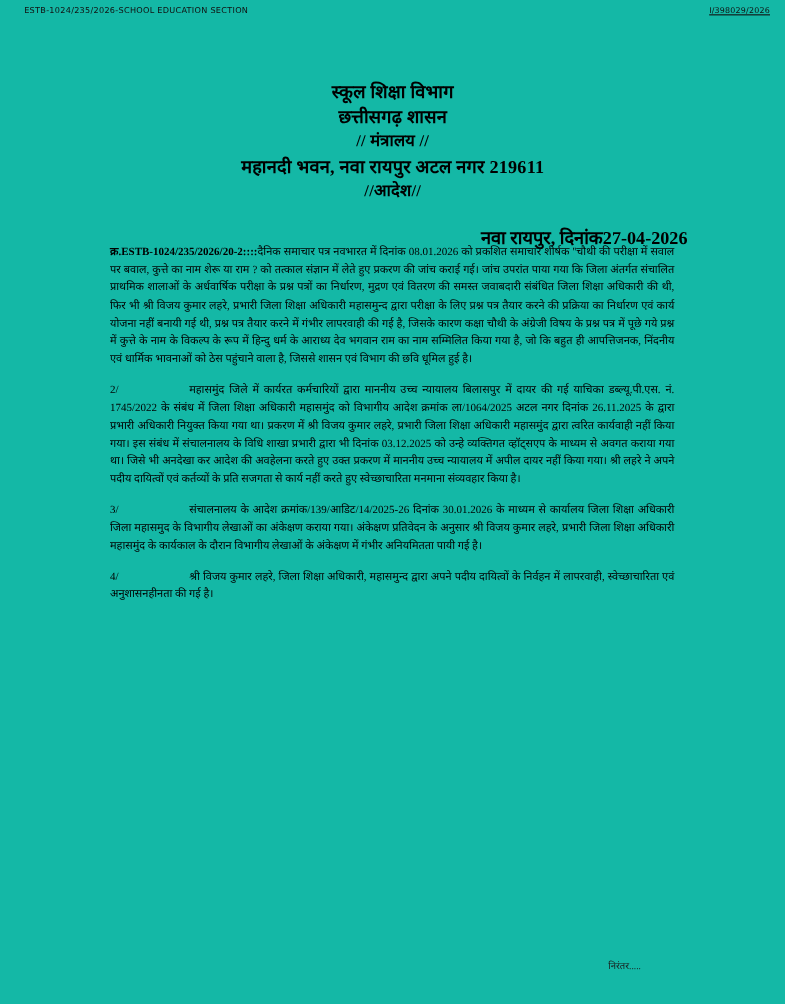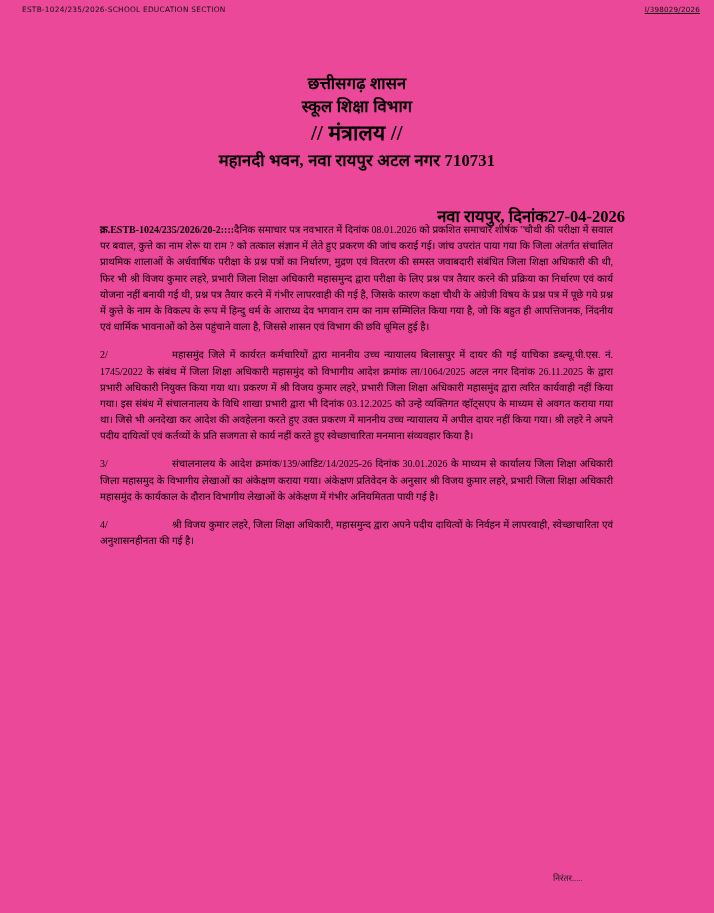--- a/index.html
+++ b/index.html
@@ -14,21 +14,21 @@
     font-family: "Liberation Serif", "DejaVu Serif", serif;
     color: #000000;
     overflow: hidden;
   }
 
   .page {
     position: absolute;
     inset: 0;
     width: 714px;
     height: 913px;
-    background: #ec4899;
+    background: #14b8a6;
   }
 
   
   .running-header {
     position: absolute;
     top: 5px;
     left: 22px;
     right: 14px;
     height: 14px;
     display: flex;
@@ -55,21 +55,21 @@
     text-align: center;
     line-height: 1.42;
   }
   .lh-line {
     font-weight: bold;
     font-size: 16.5px;
     letter-spacing: 0.2px;
   }
   .lh-line.l1 { font-size: 16.5px; }
   .lh-line.l2 { font-size: 16.5px; }
-  .lh-line.l3 { font-size: 21px; }
+  .lh-line.l3 { font-size: 15px; }
   .lh-line.l4 { font-size: 16.5px; }
   .lh-line.l5 { font-size: 15px; }
 
   
   .placedate {
     position: absolute;
     top: 204px;
     left: 88px;
     width: 537px;
     text-align: right;
@@ -114,24 +114,25 @@
 <body>
 
 <div class="page">
 
   <div class="running-header">
     <span class="left">ESTB-1024/235/2026-SCHOOL EDUCATION SECTION</span>
     <span class="right">I/398029/2026</span>
   </div>
 
   <div class="letterhead">
+    <div class="lh-line l2">स्कूल शिक्षा विभाग</div>
     <div class="lh-line l1">छत्तीसगढ़ शासन</div>
-    <div class="lh-line l2">स्कूल शिक्षा विभाग</div>
     <div class="lh-line l3">// मंत्रालय //</div>
-    <div class="lh-line l4">महानदी भवन, नवा रायपुर अटल नगर 710731</div>
+    <div class="lh-line l4">महानदी भवन, नवा रायपुर अटल नगर 219611</div>
+    <div class="lh-line l5">//आदेश//</div>
   </div>
 
   <div class="placedate">नवा रायपुर, दिनांक27-04-2026</div>
 
   <div class="body-block">
 
     <p class="para">
       <span class="lead-bold">क्र.ESTB-1024/235/2026/20-2::::</span><span>दैनिक समाचार पत्र नवभारत में दिनांक 08.01.2026 को प्रकशित समाचार शीर्षक ''चौथी की परीक्षा में सवाल पर बवाल, कुत्ते का नाम शेरू या राम ? को तत्काल संज्ञान में लेते हुए प्रकरण की जांच कराई गई। जांच उपरांत पाया गया कि जिला अंतर्गत संचालित प्राथमिक शालाओं के अर्धवार्षिक परीक्षा के प्रश्न पत्रों का निर्धारण, मुद्रण एवं वितरण की समस्त जवाबदारी संबंधित जिला शिक्षा अधिकारी की थी, फिर भी श्री विजय कुमार लहरे, प्रभारी जिला शिक्षा अधिकारी महासमुन्द द्वारा परीक्षा के लिए प्रश्न पत्र तैयार करने की प्रक्रिया का निर्धारण एवं कार्य योजना नहीं बनायी गई थी, प्रश्न पत्र तैयार करने में गंभीर लापरवाही की गई है, जिसके कारण कक्षा चौथी के अंग्रेजी विषय के प्रश्न पत्र में पूछे गये प्रश्न में कुत्ते के नाम के विकल्प के रूप में हिन्दु धर्म के आराध्य देव भगवान राम का नाम सम्मिलित किया गया है, जो कि बहुत ही आपत्तिजनक, निंदनीय एवं धार्मिक भावनाओं को ठेस पहुंचाने वाला है, जिससे शासन एवं विभाग की छवि धूमिल हुई है।</span>
     </p>
 

